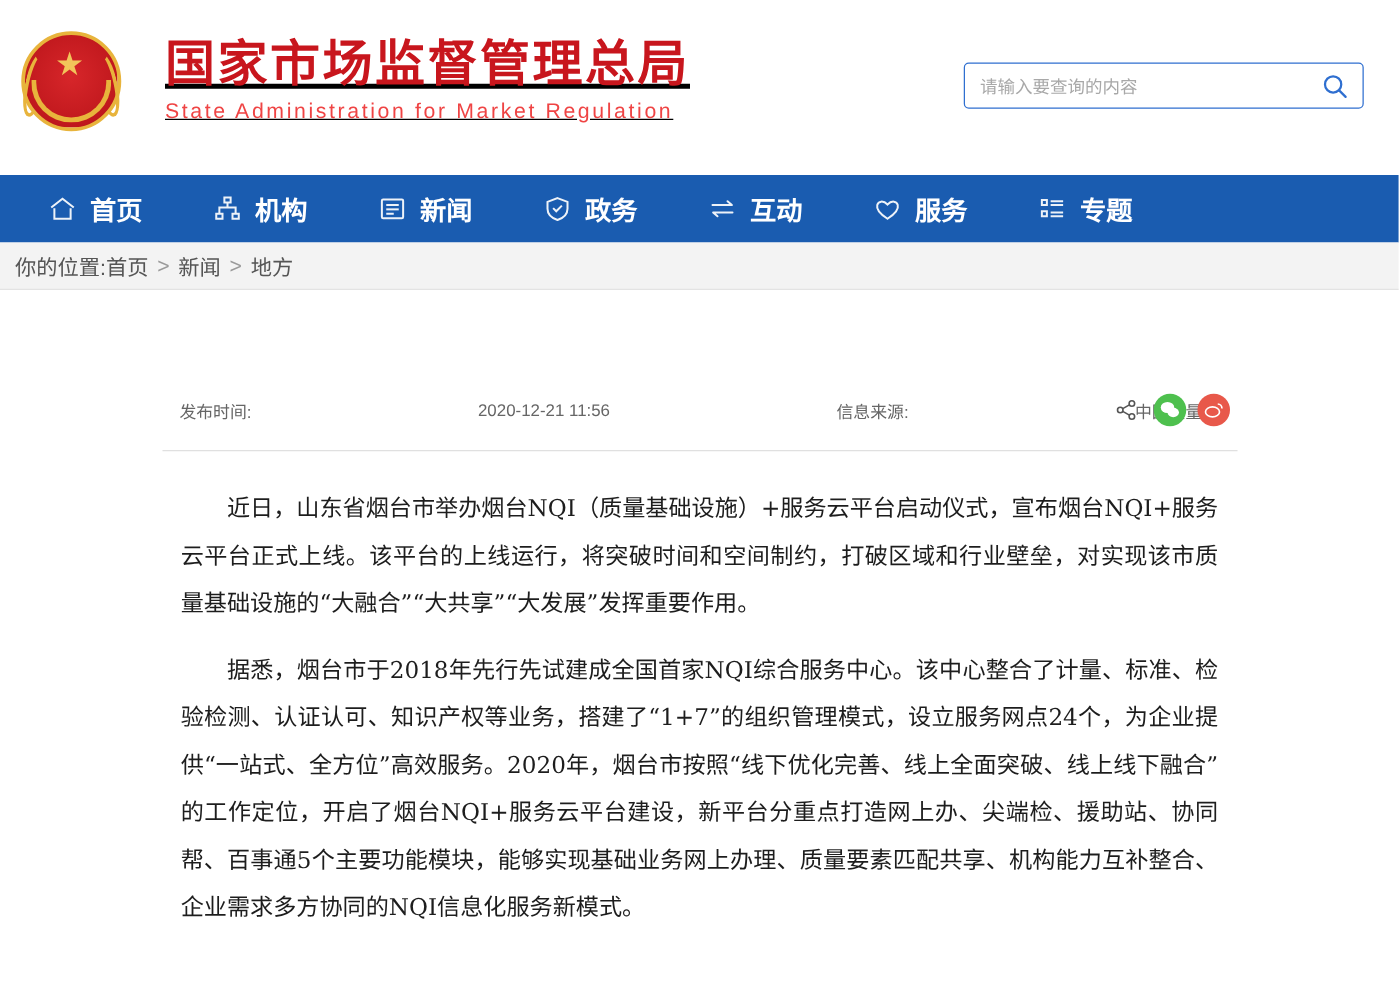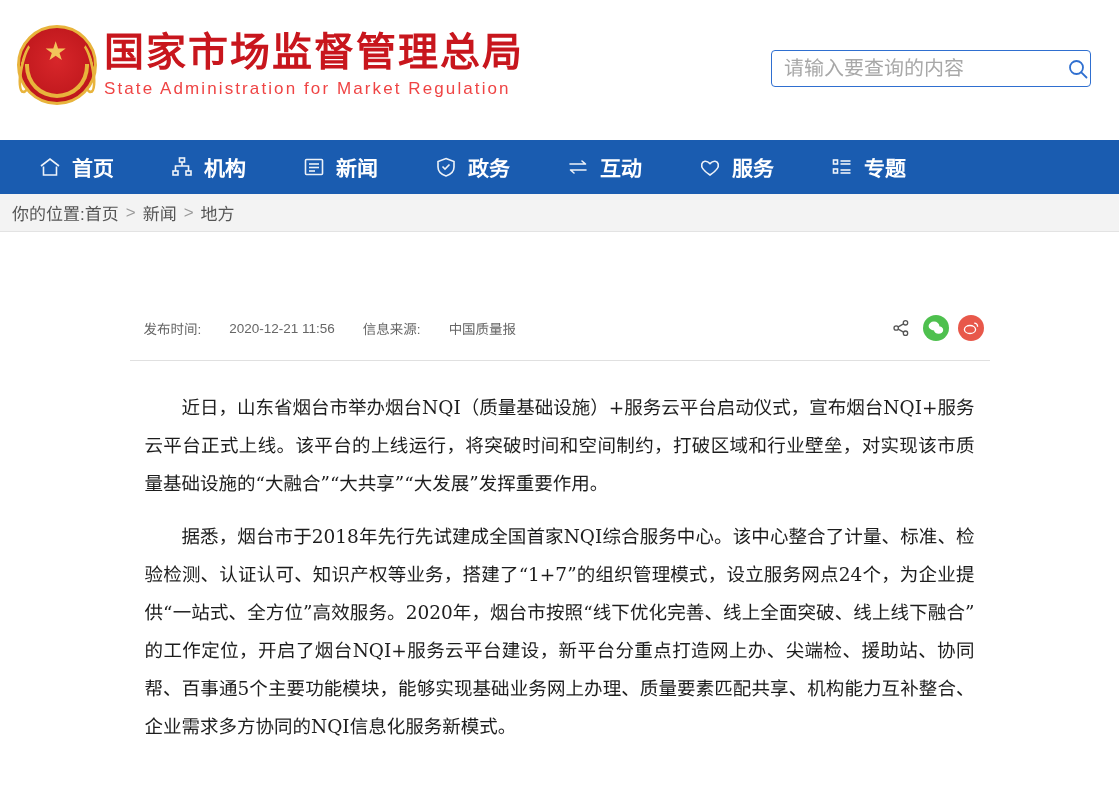--- a/index.html
+++ b/index.html
@@ -79,21 +79,22 @@
     border: 3px solid #e8b43c;
     border-radius: 50%;
     border-right-color: transparent;
     border-top-color: transparent;
     box-sizing: border-box;
   }
   .emblem .wheat-l { left: 6px; transform: rotate(12deg); }
   .emblem .wheat-r { right: 6px; transform: rotate(-12deg) scaleX(-1); }
 
   .brand-text {
-    margin-left: 4px;
+    margin-left: 32px;
+    text-decoration: underline;
   }
   .brand-cn {
     color: #c8161d;
     font-size: 40px;
     font-weight: bold;
     letter-spacing: 2px;
     line-height: 46px;
     white-space: nowrap;
   }
   .brand-en {
@@ -117,21 +118,21 @@
     display: flex;
     align-items: center;
   }
   .search-input {
     border: none;
     outline: none;
     background: transparent;
     flex: 1;
     height: 100%;
     padding: 0 12px;
-    font-size: 20px;
+    font-size: 14px;
     color: #15803d;
     font-family: "Liberation Sans", "DejaVu Sans", sans-serif;
   }
   .search-input::placeholder { color: #a8a8a8; }
   .search-btn {
     width: 44px;
     height: 100%;
     background: transparent;
     border: none;
     cursor: pointer;
@@ -195,21 +196,21 @@
     font-size: 35px;
     font-weight: bold;
     color: #1a5cb0;
     line-height: 48px;
     letter-spacing: 1px;
   }
   .article-meta {
     margin-top: 30px;
     display: flex;
     align-items: center;
-    justify-content: flex-start;
+    justify-content: space-between;
     font-size: 13.5px;
     color: #666;
     position: relative;
   }
   .meta-piece { margin: 0 14px; white-space: nowrap; }
   .share-group {
     position: absolute;
     right: 6px;
     top: 50%;
     transform: translateY(-50%);

